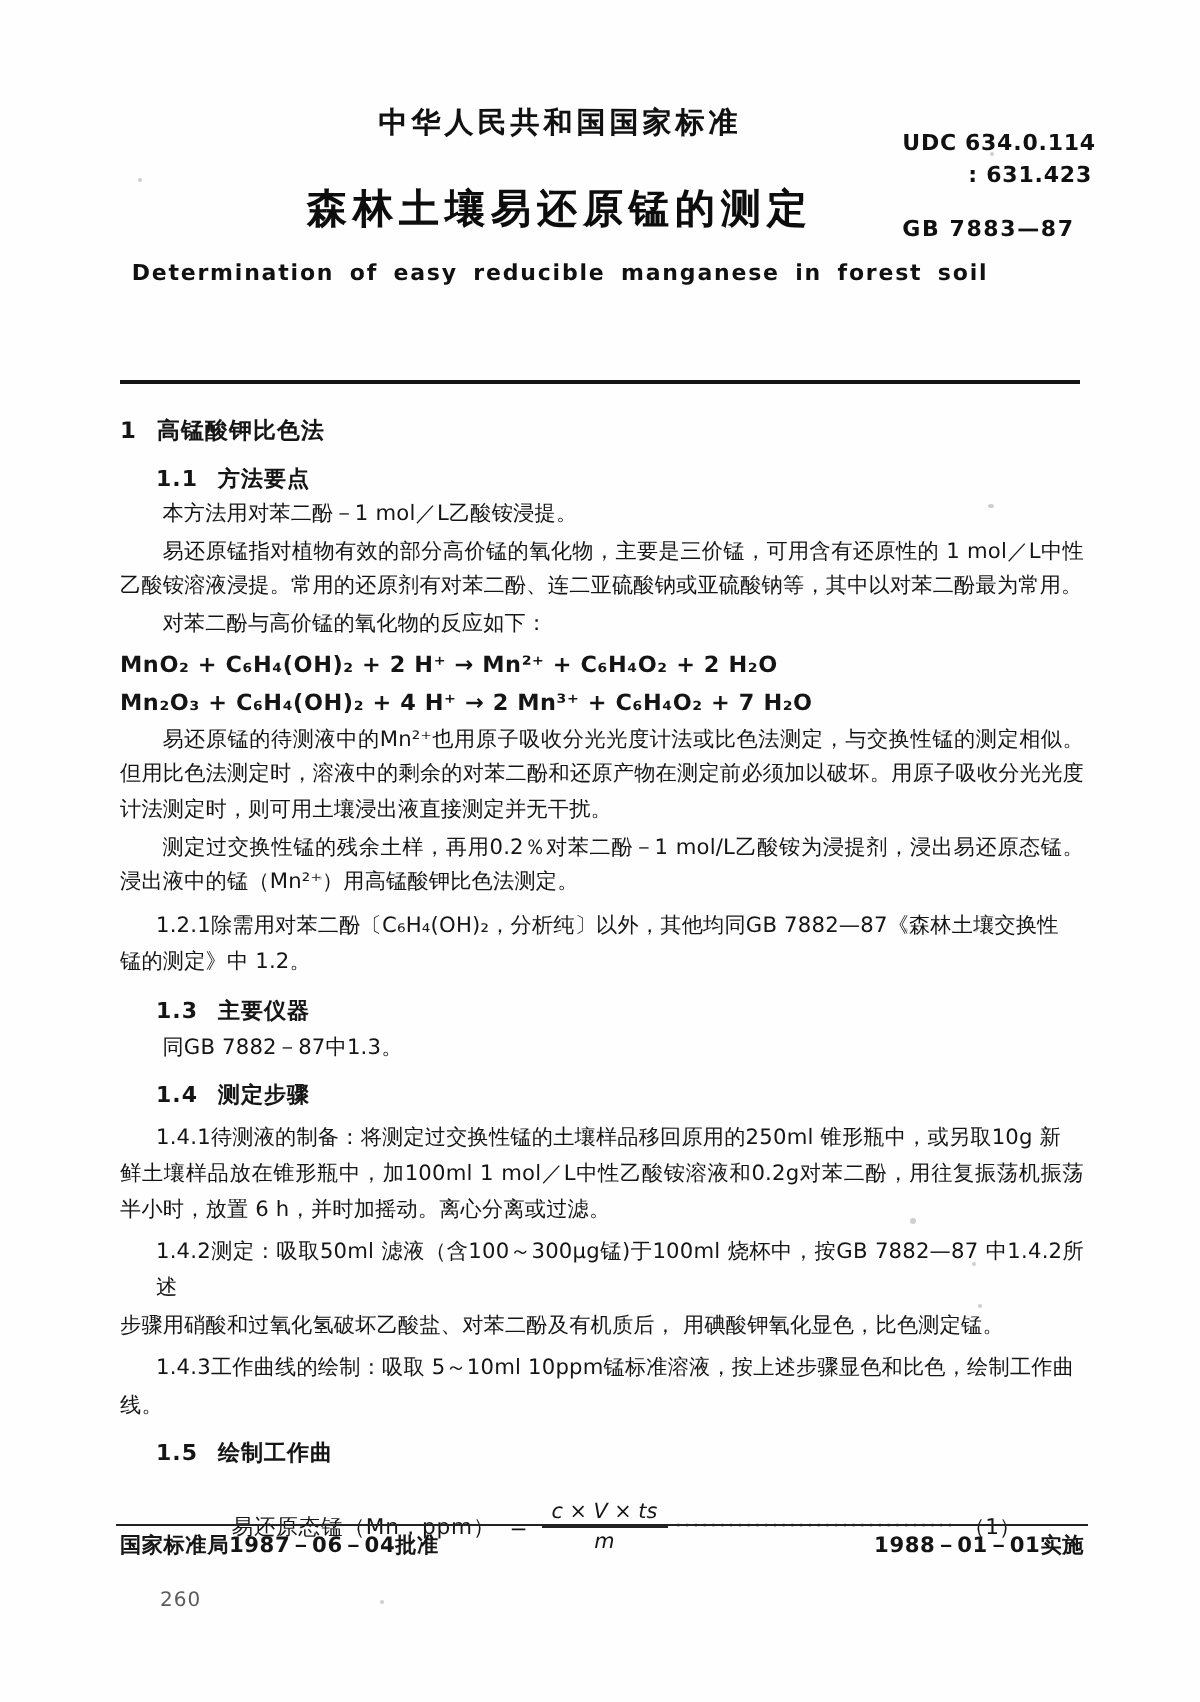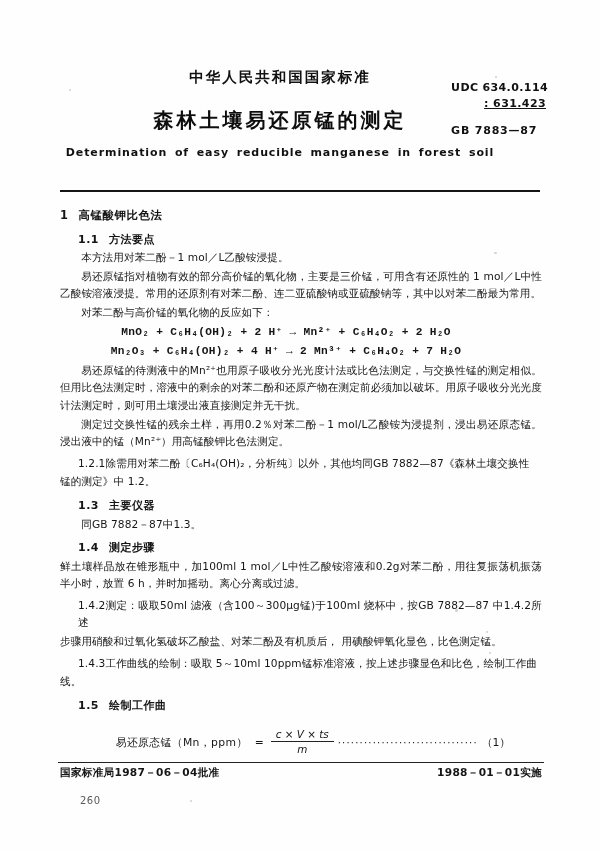--- a/index.html
+++ b/index.html
@@ -19,21 +19,21 @@
   .page {
     position: absolute;
     inset: 0;
     background: #fefefe;
   }
 
   
   .header {
     position: absolute;
     left: 0; right: 0;
-    top: 68px;
+    top: 52px;
     height: 120px;
   }
   .nat-std {
     text-align: center;
     font-size: 14.5px;
     font-weight: 700;
     letter-spacing: 2px;
     color: #111;
     margin-left: -40px;
   }
@@ -65,21 +65,20 @@
     font-size: 11px;
     font-weight: 700;
     line-height: 1.45;
     letter-spacing: 0.4px;
     color: #111;
   }
   .code-udc .lbl { margin-right: 4px; }
   .code-udc-2 {
     text-align: right;
     padding-right: 2px;
-    text-decoration: underline;
   }
   .code-gb { margin-top: 11px; letter-spacing: 0.8px; }
 
   
   .rule-top {
     position: absolute;
     left: 60px;
     width: 480px;
     top: 190px;
     border-top: 2.2px solid #151515;
@@ -140,27 +139,25 @@
     font-weight: 400;
     margin-right: 0;
   }
   .h3-cont {
     text-indent: 0;
     padding-left: 0;
     text-align: justify;
   }
 
   .eqn {
-    text-align: center;
     font-weight: 700;
     font-size: 11.2px;
     letter-spacing: 0.3px;
     margin: 2px 0 1px 0;
     padding-right: 30px;
-    font-family: Liberation Mono, monospace;
   }
 
   
   .formula-row {
     display: flex;
     align-items: center;
     justify-content: center;
     margin-top: 14px;
     margin-bottom: 8px;
     font-size: 10.8px;
@@ -278,20 +275,23 @@
 
     <div class="h2">
       <span class="num">1.3</span><span>主要仪器</span>
     </div>
     <p class="para">同GB 7882－87中1.3。</p>
 
     <div class="h2">
       <span class="num">1.4</span><span>测定步骤</span>
     </div>
 
+    <p class="para h3-para">
+      <span class="num">1.4.1</span><span>待测液的制备：将测定过交换性锰的土壤样品移回原用的250ml 锥形瓶中，或另取10g 新</span>
+    </p>
     <p class="para h3-cont">鲜土壤样品放在锥形瓶中，加100ml 1 mol／L中性乙酸铵溶液和0.2g对苯二酚，用往复振荡机振荡半小时，放置 6 h，并时加摇动。离心分离或过滤。</p>
 
     <p class="para h3-para">
       <span class="num">1.4.2</span><span>测定：吸取50ml 滤液（含100～300μg锰)于100ml 烧杯中，按GB 7882—87 中1.4.2所述</span>
     </p>
     <p class="para h3-cont">步骤用硝酸和过氧化氢破坏乙酸盐、对苯二酚及有机质后， 用碘酸钾氧化显色，比色测定锰。</p>
 
     <p class="para h3-para">
       <span class="num">1.4.3</span><span>工作曲线的绘制：吸取 5～10ml 10ppm锰标准溶液，按上述步骤显色和比色，绘制工作曲</span>
     </p>

